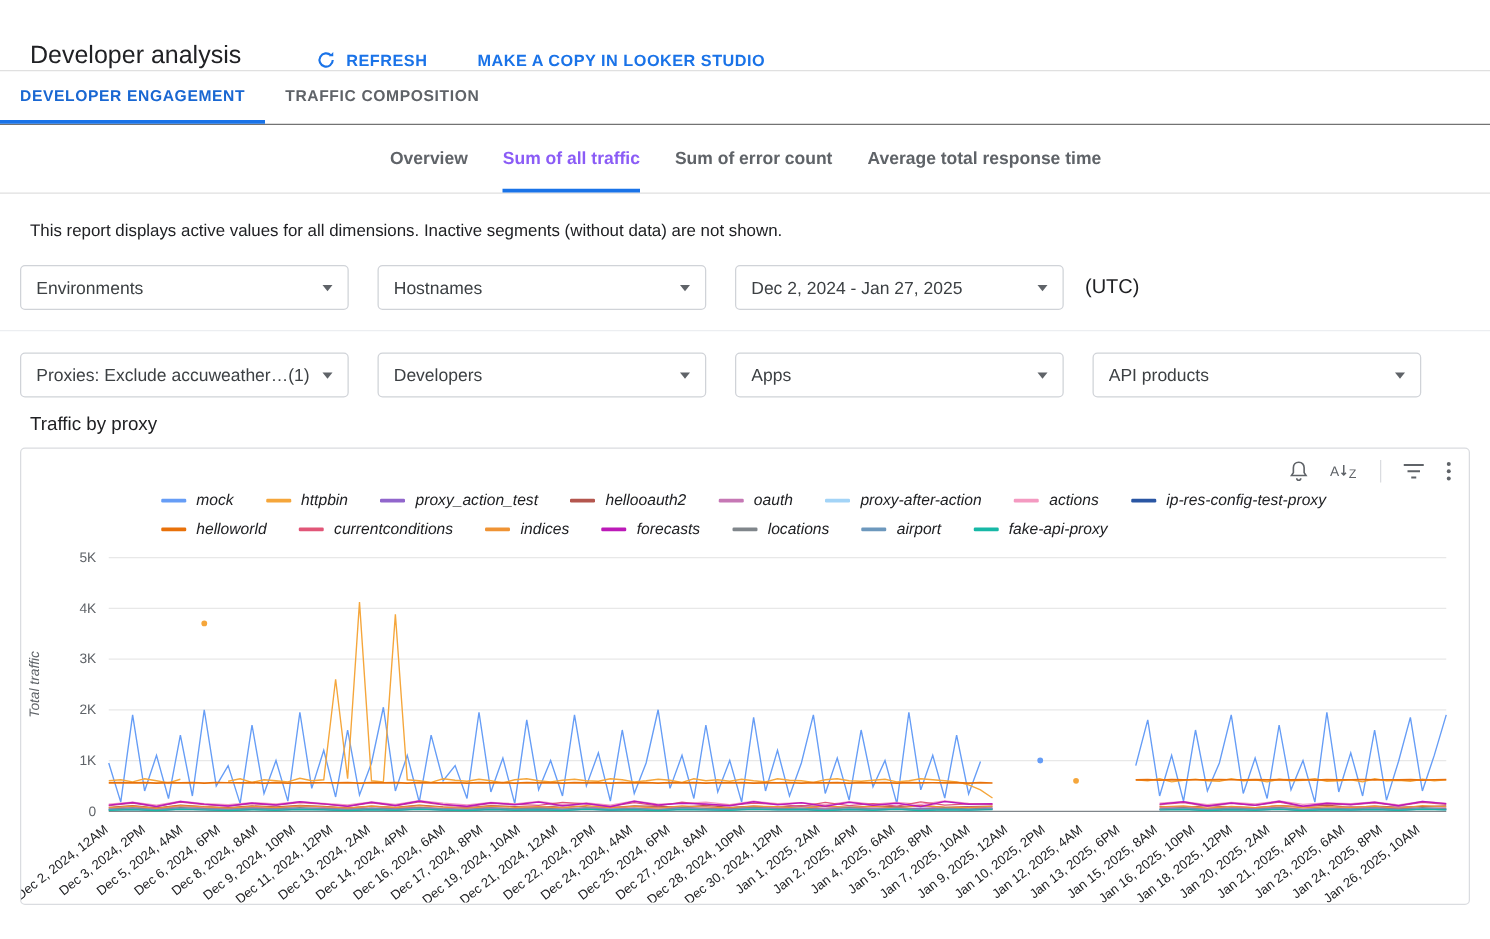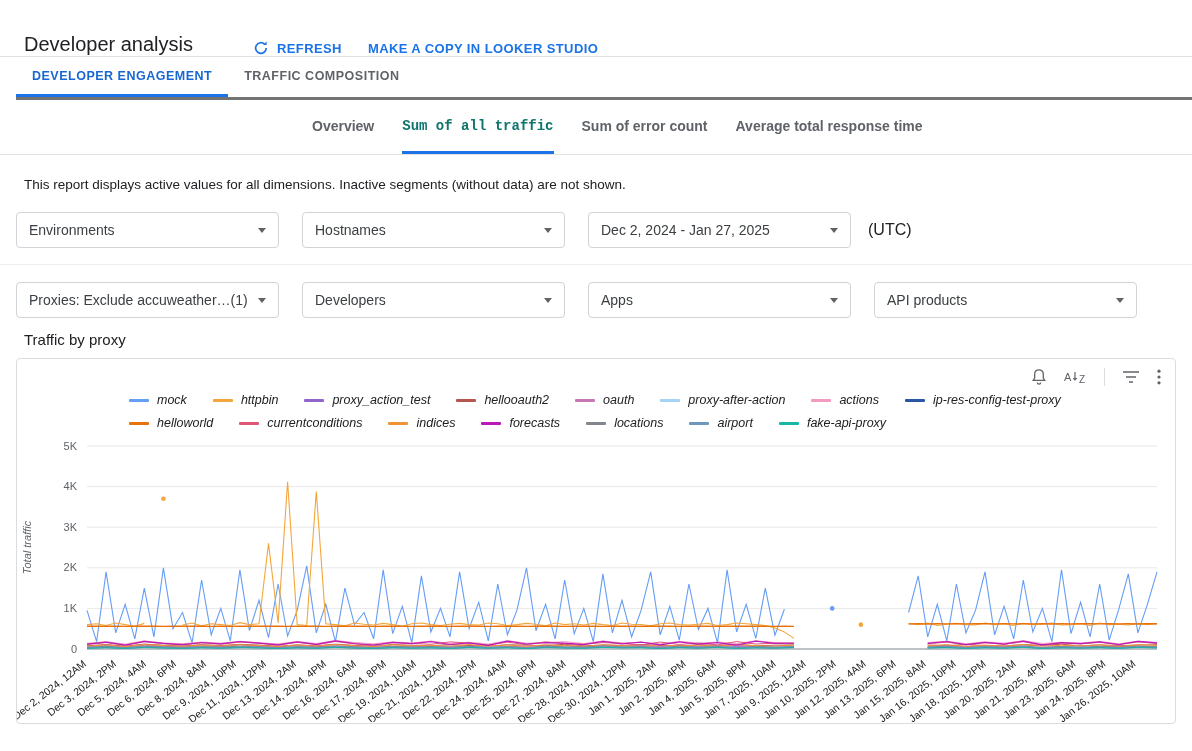--- a/index.html
+++ b/index.html
@@ -6,37 +6,37 @@
   html,body { margin:0; padding:0; background:#fff; }
   body {
     width:1192px; height:751px; overflow:hidden;
     font-family:"Liberation Sans", sans-serif;
     color:#202124; font-size:14px;
   }
 
   
   .header { display:flex; align-items:flex-end; height:57px; border-bottom:1px solid #e0e0e0; padding:0 24px; }
   .page-title { font-size:20px; font-weight:400; color:#202124; }
-  .header-actions { display:flex; align-items:center; gap:26px; margin-left:60px;margin-top:12px; }
+  .header-actions { display:flex; align-items:center; gap:40px; margin-left:60px;margin-top:12px; }
   .action-link { display:flex; align-items:center; gap:8px; color:#1a73e8; font-size:13px;
                  font-weight:700; letter-spacing:.4px; cursor:pointer; }
   .action-link svg { display:block; }
 
   
-  .tabbar { display:flex; height:43px; border-bottom:3px solid #737373;margin-left:16px; }
+  .tabbar { display:flex; height:43px; border-bottom:1px solid #737373; }
   .tab { display:flex; align-items:center; padding:0 16px; min-width:205px; justify-content:flex-start;
          font-size:12.5px; font-weight:700; letter-spacing:.5px; color:#5f6368;
          border-bottom:3px solid transparent; cursor:pointer; }
   .tab.active { color:#1967d2; border-bottom-color:#1a73e8; }
 
   
   .subtabbar { display:flex; height:55px; border-bottom:1px solid #e0e0e0; padding-left:298px; }
   .subtab { display:flex; align-items:center; margin:0 14px; font-size:14px; font-weight:700;
             color:#5f6368; border-bottom:3px solid transparent; cursor:pointer; }
-  .subtab.active { color:#0f766e; border-bottom-color:#1a73e8;font-family:Liberation Mono, monospace; }
+  .subtab.active { color:#8b5cf6; border-bottom-color:#1a73e8; }
 
   
   .notice { padding:22px 24px 0; font-size:13.5px; color:#202124; }
 
   
   .filter-row { display:flex; align-items:center; gap:23px; padding:20px 16px 0; }
   .filter-row.second { padding-top:17px; }
   .dropdown { width:263px; height:36px; border:1px solid #d0d3d8; border-radius:4px; background:#fff;
               display:flex; align-items:center; justify-content:space-between; padding:0 12px;
               font-size:14px; color:#3c4043; cursor:pointer; flex:none; }

